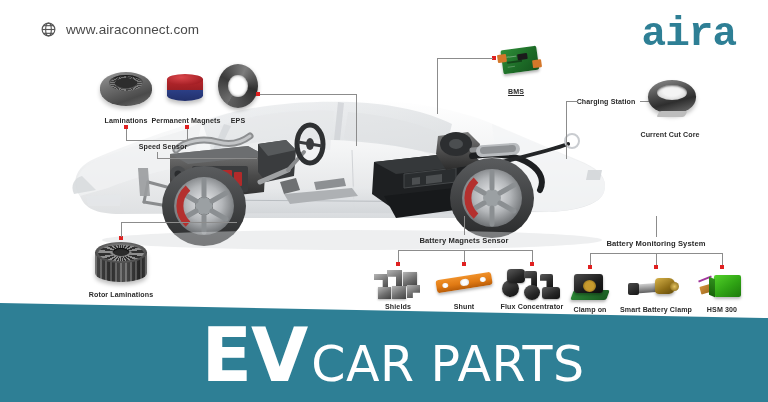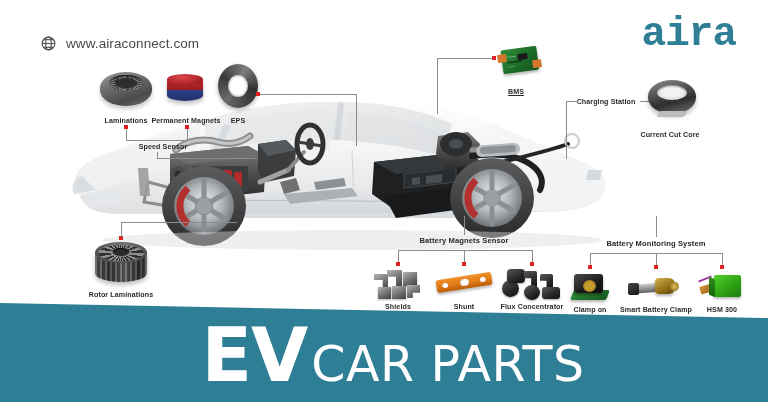--- a/index.html
+++ b/index.html
@@ -12,21 +12,21 @@
   #stage{
     position:relative;
     width:768px;height:402px;
     background:#ffffff;
     overflow:hidden;
   }
 
   
   .header-site{
     position:absolute;left:40px;top:21px;
-    display:flex;align-items:center;gap:9px;margin-top:14px;
+    display:flex;align-items:center;gap:9px;
   }
   .globe-icon{width:17px;height:17px;display:block;}
   .site-url{
     font-size:13.5px;color:#4a4a4a;letter-spacing:.1px;
     white-space:nowrap;
   }
   .brand-logo{
     position:absolute;right:32px;top:14px;
     font-size:41px;line-height:41px;
     font-weight:bold;

